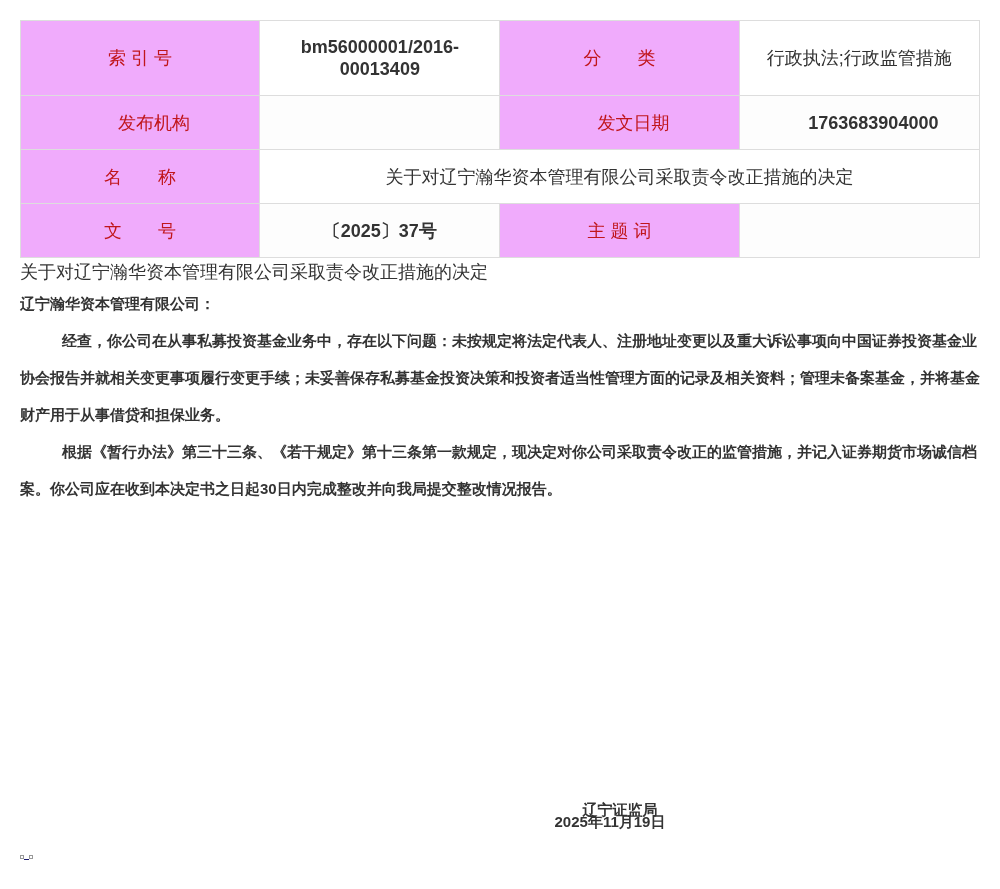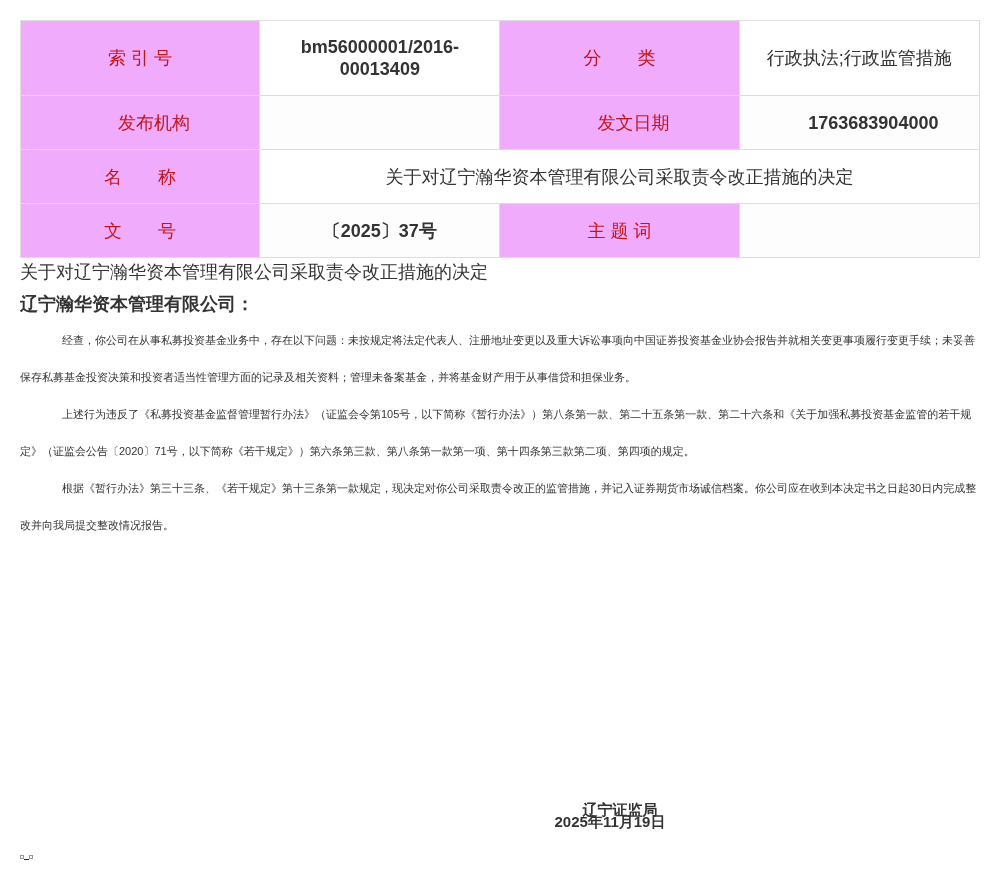--- a/index.html
+++ b/index.html
@@ -32,25 +32,25 @@
   tr.r3 td { height: 54px; text-align: center; }
   tr.r4 td { height: 54px; margin-left: 18px; }
   tr.r2 td.value, tr.r4 td.value { background: #fdfdfd; }
   .bold { font-weight: bold; }
   .doc-title {
     position: absolute; left: 20px; top: 260px;
     font-size: 18px; color: #333; line-height: 24px;
   }
   .addressee {
     position: absolute; left: 20px; top: 294px;
-    font-size: 18px; font-weight: bold; color: #333; line-height: 20px;
+    font-size: 15px; font-weight: bold; color: #333; line-height: 20px;
   }
   .body-text {
     position: absolute; left: 20px; top: 322px; width: 962px;
-    font-size: 11px; font-weight: normal; color: #333;
+    font-size: 15px; font-weight: bold; color: #333;
     line-height: 37px;
   }
   .body-text p { margin: 0; text-indent: 42px; }
   .sign {
     position: absolute; left: 500px; width: 220px; text-align: center;
     font-size: 15px; font-weight: bold; color: #333; line-height: 20px;
   }
   .sign.org { top: 800px; left: 510px; }
   .sign.date { top: 812px; }
   .glyph {
@@ -96,21 +96,20 @@
     </tr>
   </tbody>
     </table>
 </div>
 
 <div class="doc-title">关于对辽宁瀚华资本管理有限公司采取责令改正措施的决定</div>
 <div class="addressee">辽宁瀚华资本管理有限公司：</div>
 
 <div class="body-text">
   <p>经查，你公司在从事私募投资基金业务中，存在以下问题：未按规定将法定代表人、注册地址变更以及重大诉讼事项向中国证券投资基金业协会报告并就相关变更事项履行变更手续；未妥善保存私募基金投资决策和投资者适当性管理方面的记录及相关资料；管理未备案基金，并将基金财产用于从事借贷和担保业务。</p>
-  <p>上述行为违反了《私募投资基金监督管理暂行办法》（证监会令第105号，以下简称《暂行办法》）第八条第一款、第二十五条第一款、第二十六条和《关于加强私募投资基金监管的若干规定》（证监会公告〔2020〕71号，以下简称《若干规定》）第六条第三款、第八条第一款第一项、第十四条第三款第二项、第四项的规定。</p>
   <p>根据《暂行办法》第三十三条、《若干规定》第十三条第一款规定，现决定对你公司采取责令改正的监管措施，并记入证券期货市场诚信档案。你公司应在收到本决定书之日起30日内完成整改并向我局提交整改情况报告。</p>
 </div>
 
 <div class="sign org">辽宁证监局</div>
 <div class="sign date">2025年11月19日</div>
 
 <div class="glyph">
   <span class="box"></span><span class="under"></span><span class="box"></span>
 </div>
 

